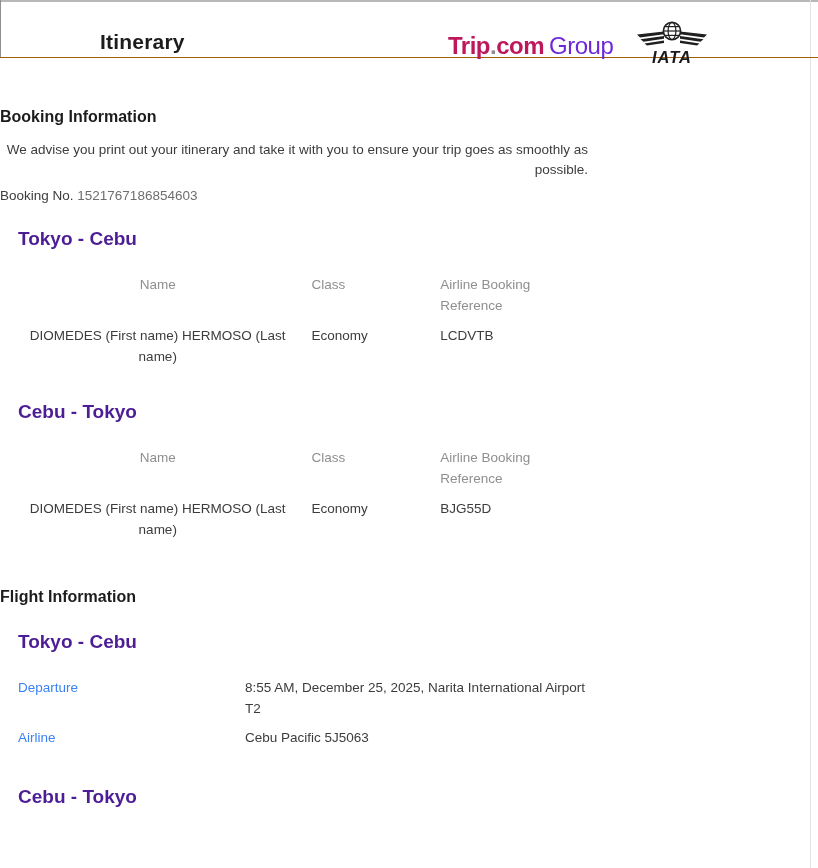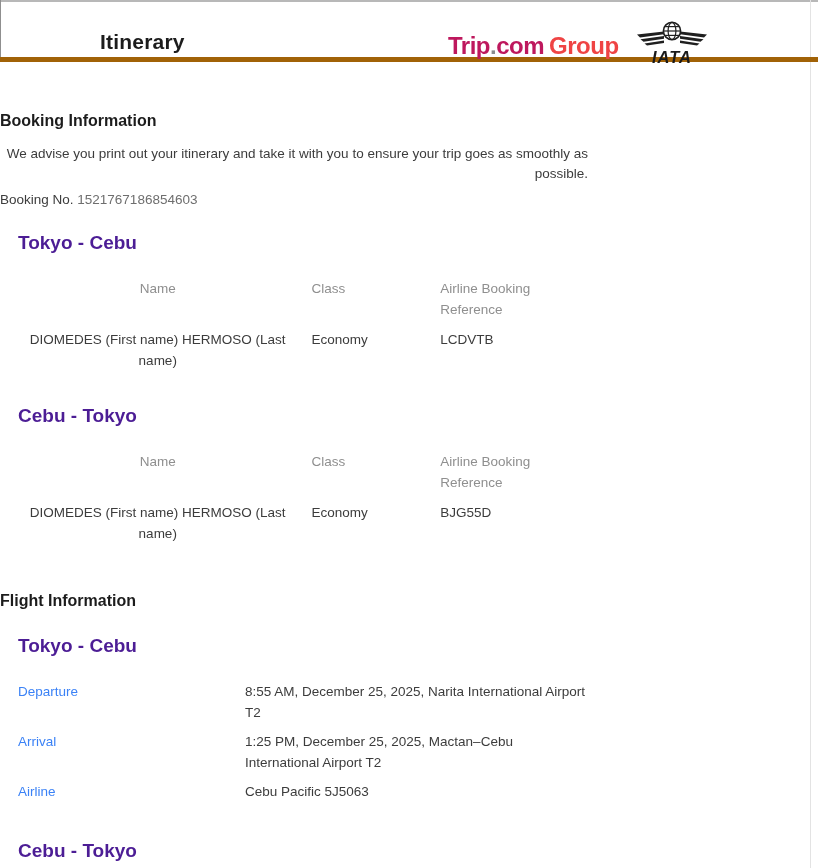--- a/index.html
+++ b/index.html
@@ -17,42 +17,42 @@
     -webkit-font-smoothing: antialiased;
   }
   
   .edge-top    { position:absolute; top:0; left:0; right:0; height:2px; background:#b8b8b8; }
   .edge-left   { position:absolute; top:0; left:0; width:1px; height:57px; background:#8f8f8f; }
   .edge-right  { position:absolute; top:0; right:7px; width:1px; height:868px; background:#e3e3e3; }
 
   header {
     position: relative;
     height: 57px;
-    border-bottom: 5px solid #a16207;
+    border-bottom: 1px solid #a16207;
   }
   .page-title {
     position: absolute;
     left: 100px;
     top: 30px;
     font-size: 21px;
     font-weight: bold;
     color: #1c1c1c;
     letter-spacing: 0.2px;
   }
   .brand {
     position: absolute;
     left: 448px;
     top: 32px;
     font-size: 24px;
     letter-spacing: -0.5px;
     white-space: nowrap;
   }
   .brand .bt { font-weight: bold; color: #be185d; }
   .brand .bd { font-weight: bold; color: #8b8d8f; }
-  .brand .bg { font-weight: bold; color: #ef4444; margin-left: 5px; }
+  .brand .bg { font-weight: normal; color: #6d28d9; margin-left: 5px; }
   .iata {
     position: absolute;
     left: 636px;
     top: 21px;
     width: 72px;
     height: 44px;
   }
 
   main {
     width: 590px;
@@ -178,24 +178,20 @@
   <h2 class="section-heading flight">Flight Information</h2>
 
   <div class="seg">
     <h3 class="route gap-md">Tokyo - Cebu</h3>
     <div class="ftable">
       <div class="frow">
         <div class="flabel">Departure</div>
         <div class="fvalue">8:55 AM, December 25, 2025, Narita International Airport T2</div>
       </div>
       <div class="frow">
-        <div class="flabel">Arrival</div>
-        <div class="fvalue">1:25 PM, December 25, 2025, Mactan–Cebu International Airport T2</div>
-      </div>
-      <div class="frow">
         <div class="flabel">Airline</div>
         <div class="fvalue">Cebu Pacific 5J5063</div>
       </div>
     </div>
   </div>
 
   <div class="seg">
     <h3 class="route gap-xl">Cebu - Tokyo</h3>
   </div>
 

